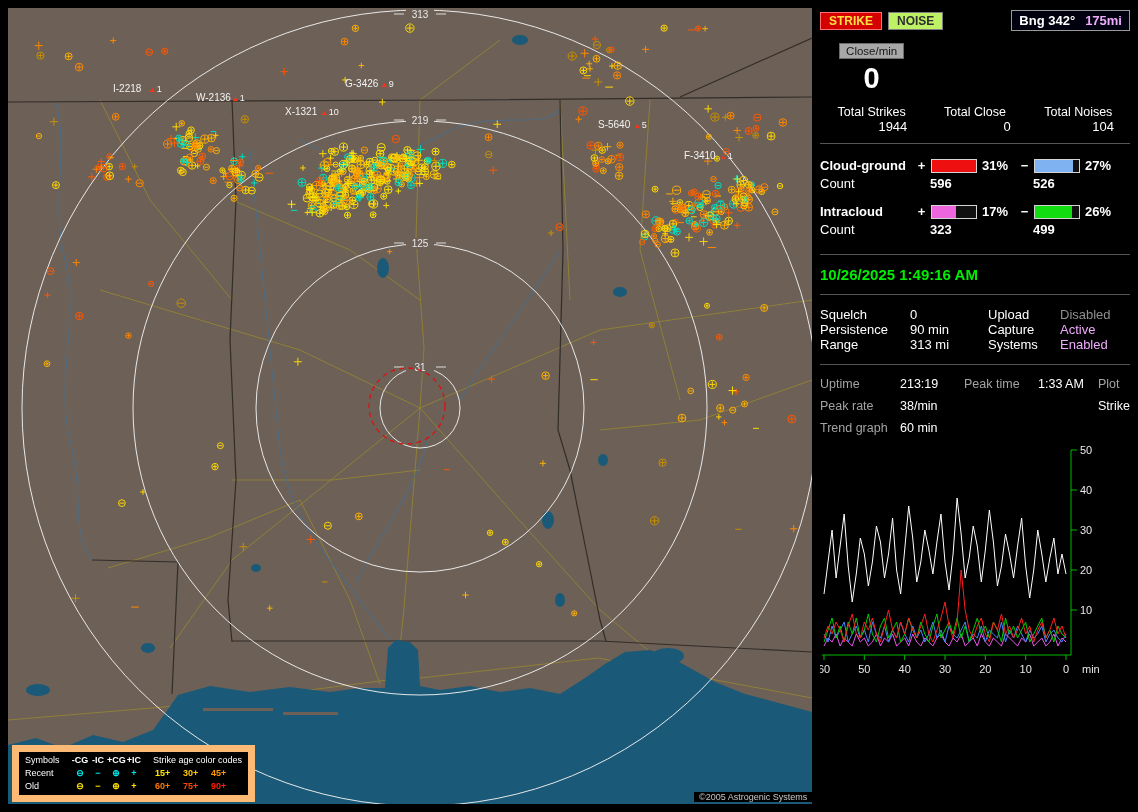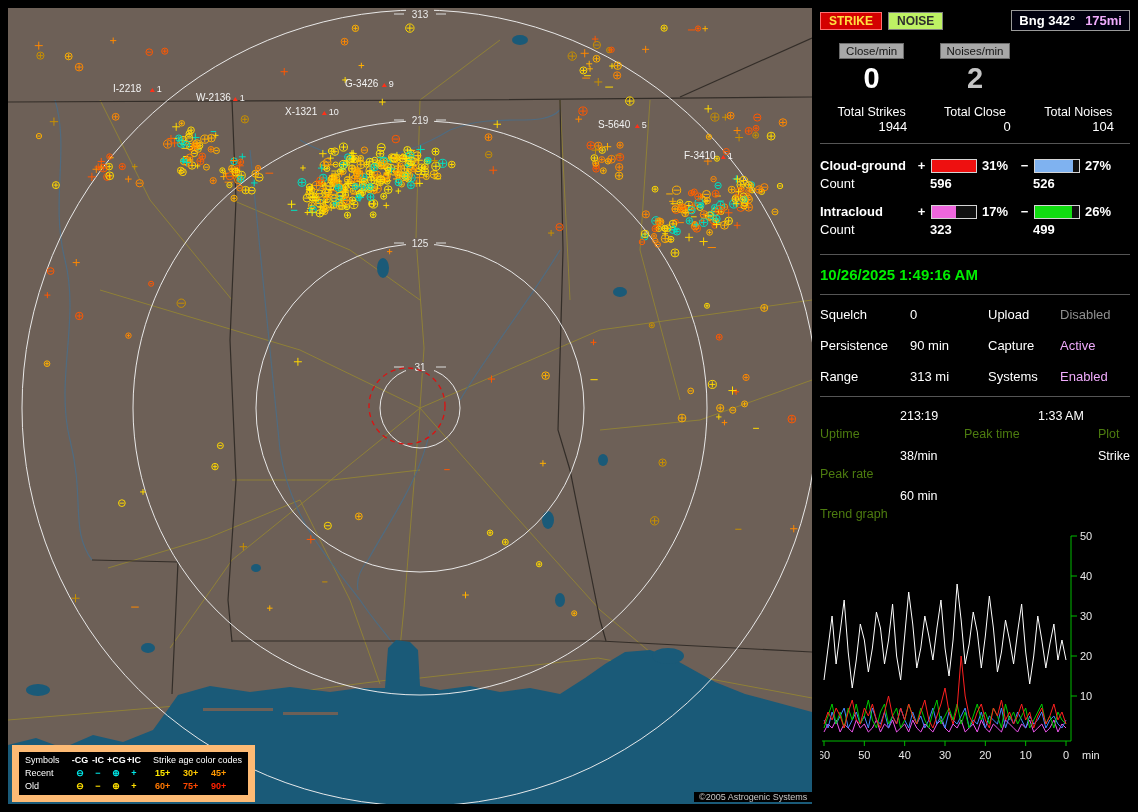--- a/index.html
+++ b/index.html
@@ -39,23 +39,23 @@
   .dist-title{color:#c2c2c2;padding-bottom:5px;border-bottom:1px solid #777;margin-bottom:8px;font-size:13px;}
   .dist-row{display:flex;align-items:center;gap:5px;margin:5px 0 2px 0;}
   .dist-name{width:92px;font-weight:bold;font-size:13px;}
   .sign{width:9px;text-align:center;font-weight:bold;}
   .bar{width:44px;height:12px;border:1px solid #d4d4d4;background:#101010;display:inline-block;overflow:hidden;}
   .bar i{display:block;height:100%;}
   .pct{font-weight:bold;width:33px;}
   .count-row{display:flex;margin:1px 0 8px 0;}
   .cval{width:103px;padding-left:18px;box-sizing:border-box;font-weight:bold;}
   .datetime{color:#00ee00;font-size:15px;font-weight:bold;margin:2px 0;}
-  .status{display:grid;grid-template-columns:90px 78px 72px auto;row-gap:16px;margin:3px 0;}
+  .status{display:grid;grid-template-columns:90px 78px 72px auto;row-gap:0;margin:3px 0;}
   .stats{display:grid;grid-template-columns:80px 64px 74px 60px auto;row-gap:8px;margin:3px 0;font-size:12.5px;}
-  .glabel{color:#4d7c0f;margin-top:18px;}
+  .glabel{color:#a3a3a3;}
   #trend-svg{display:block;margin-top:8px;}
 </style>
 </head>
 <body>
 
 <div class="mapwrap">
   <svg id="map-svg" viewBox="0 0 804 796">
       <rect x="0" y="0" width="804" height="796" fill="#6d6057"></rect>
       <path d="M412,92 L408,230 L416,340 L412,400 L404,500 L396,600 L388,680" fill="none" stroke="#97882f" stroke-width="1" opacity="0.8"></path>
       <path d="M412,400 L592,322 L804,292" fill="none" stroke="#97882f" stroke-width="1" opacity="0.8"></path>
@@ -2959,24 +2959,20 @@
     <span class="bng">
       <span>Bng 342°</span>
       <span class="green">175mi</span>
     </span>
   </div>
 
   <div class="rates">
     <div>
       <span class="pill">Close/min</span>
       <div class="big">0</div>
-    </div>
-    <div>
-      <span class="pill">Noises/min</span>
-      <div class="big dim2">2</div>
     </div>
   </div>
 
   <div class="totals">
     <div>
       <div class="tlbl">Total Strikes</div>
       <div class="tval">1944</div>
     </div>
     <div>
       <div class="tlbl">Total Close</div>

